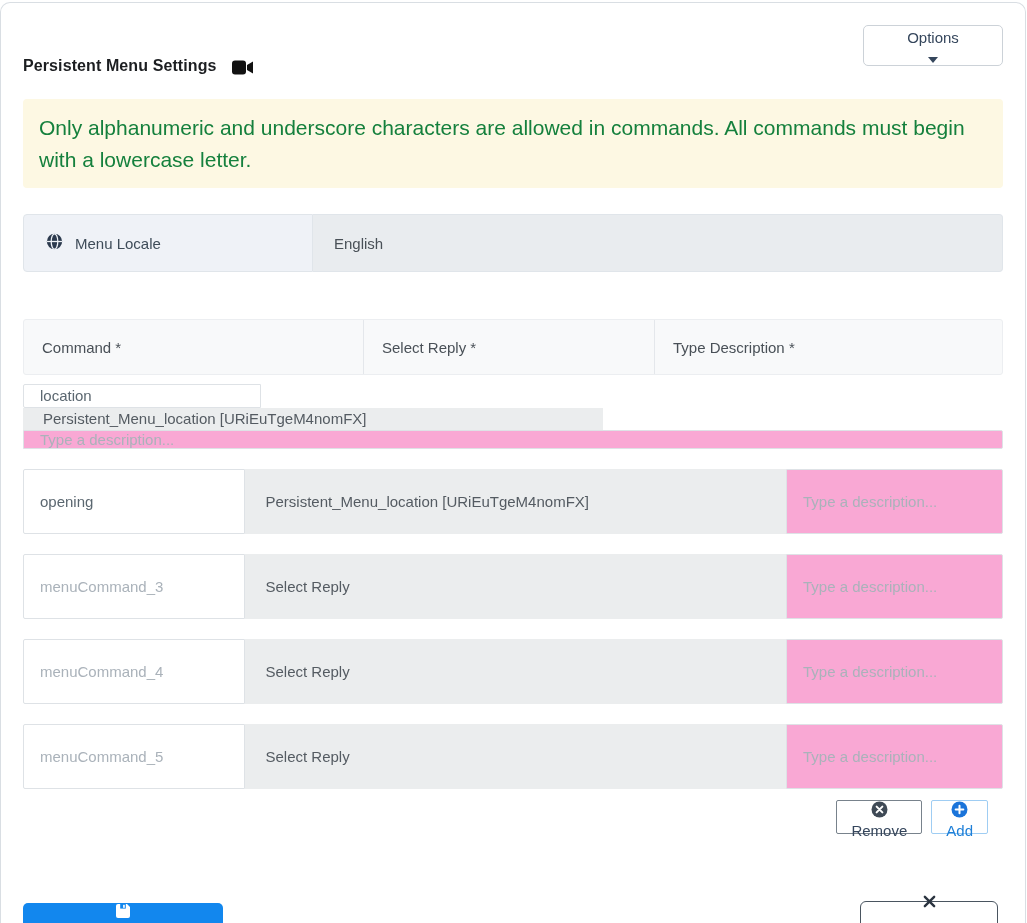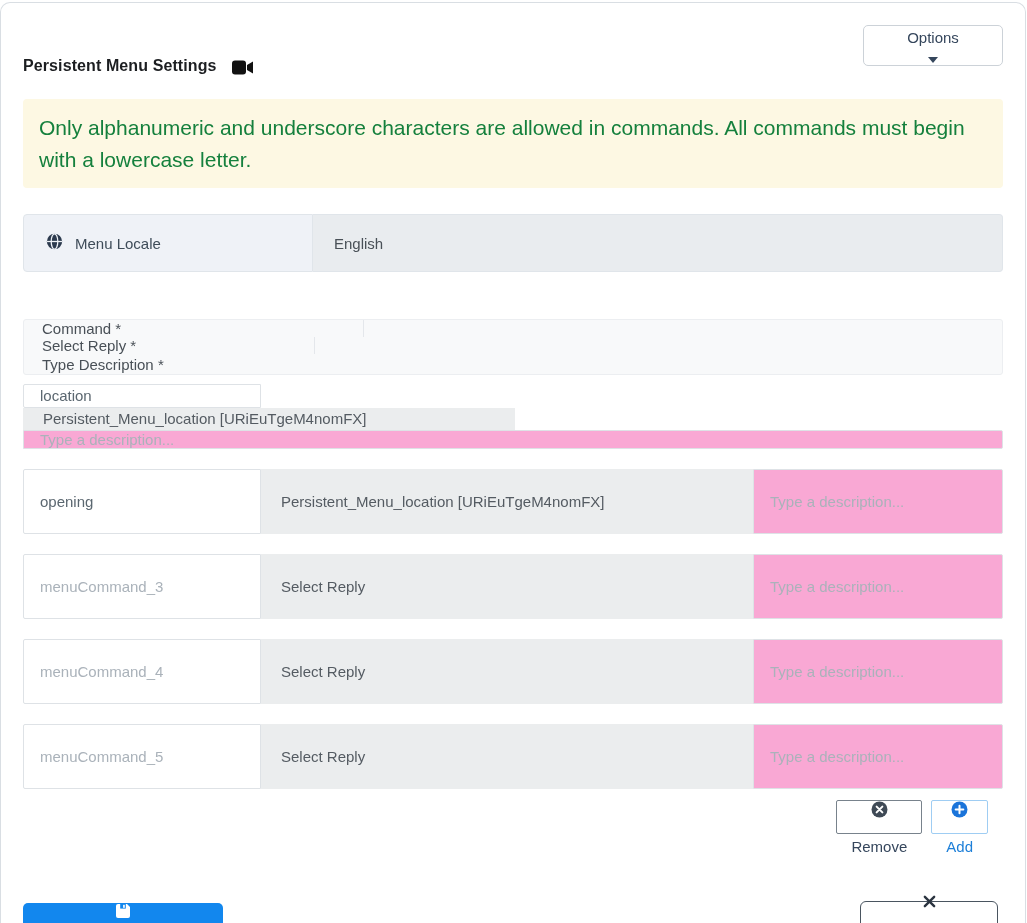--- a/index.html
+++ b/index.html
@@ -41,48 +41,48 @@
   }
   .locale-value {
     flex: 1; background: #e9ecef; border: 1px solid #e0e5ea; border-left: none;
     border-radius: 0 4px 4px 0; display: flex; align-items: center;
     padding-left: 21px; font-size: 15px; color: #495057;
   }
 
   
   .thead {
     margin-top: 47px; height: 56px; display: flex; background: var(--header-bg, #f8f9fa);
-    border: 1px solid #eceef1; border-radius: 3px; flex-direction: column;
+    border: 1px solid #eceef1; border-radius: 3px;
   }
   .th { display: flex; align-items: center; padding-left: 18px; font-size: 15px; color: #495057; }
   .th-command { width: 340px; border-right: 1px solid #e4e7eb; }
   .th-reply { width: 291px; border-right: 1px solid #e4e7eb; }
   .th-desc { flex: 1; }
 
   
   .trow { height: 65px; display: flex; margin-top: 20px; }
   .trow.first { margin-top: 9px; flex-direction: column; }
   .cmd-input {
     width: 238px; height: 65px; border: 1px solid #dee2e6; border-radius: 2px 0 0 2px;
     padding-left: 16px; font-size: 15px; font-family: inherit; color: #5b6770; background: #fff; outline: none;
   }
   .reply-select {
-    width: 492px; height: 65px; background: var(--select-bg, #ebedee);
+    width: 580px; height: 65px; background: var(--select-bg, #ebedee);
     display: flex; align-items: center; padding-left: 20px; font-size: 15px; color: #545b62; cursor: pointer;
   }
   .desc-input {
     flex: 1; height: 65px; border: 1px solid #dee2e6; border-radius: 0 2px 2px 0;
     padding-left: 16px; font-size: 15px; font-family: inherit; color: #5b6770; background: #f9a8d4; outline: none;
   }
   input::placeholder { color: #aab2ba; opacity: 1; }
 
   
   .row-actions { margin-top: 11px; display: flex; justify-content: flex-end; gap: 9px; padding-right: 15px; }
   .remove-btn, .add-btn {
-    height: 34px; border-radius: 2px; font-size: 15px; display: inline-flex; align-items: center; gap: 20px; padding: 0 14px;
+    height: 34px; border-radius: 2px; font-size: 15px; display: inline-flex; align-items: center; gap: 4px; padding: 0 14px;
   }
   .remove-btn { border: 1px solid #78828c; color: #35465c; }
   .add-btn { border: 1px solid #9fcdf3; color: #1d7fd8; }
   .icon-circle svg { display: block; }
 
   
   .card-footer { margin-top: 67px; display: flex; align-items: center; justify-content: space-between; }
   .save-btn {
     height: 42px; min-width: 200px; background: var(--primary, #1287ee); color: #fff; border: none;
     border-radius: 5px; font-size: 16px; display: inline-flex; align-items: center; justify-content: space-between; gap: 10px;

